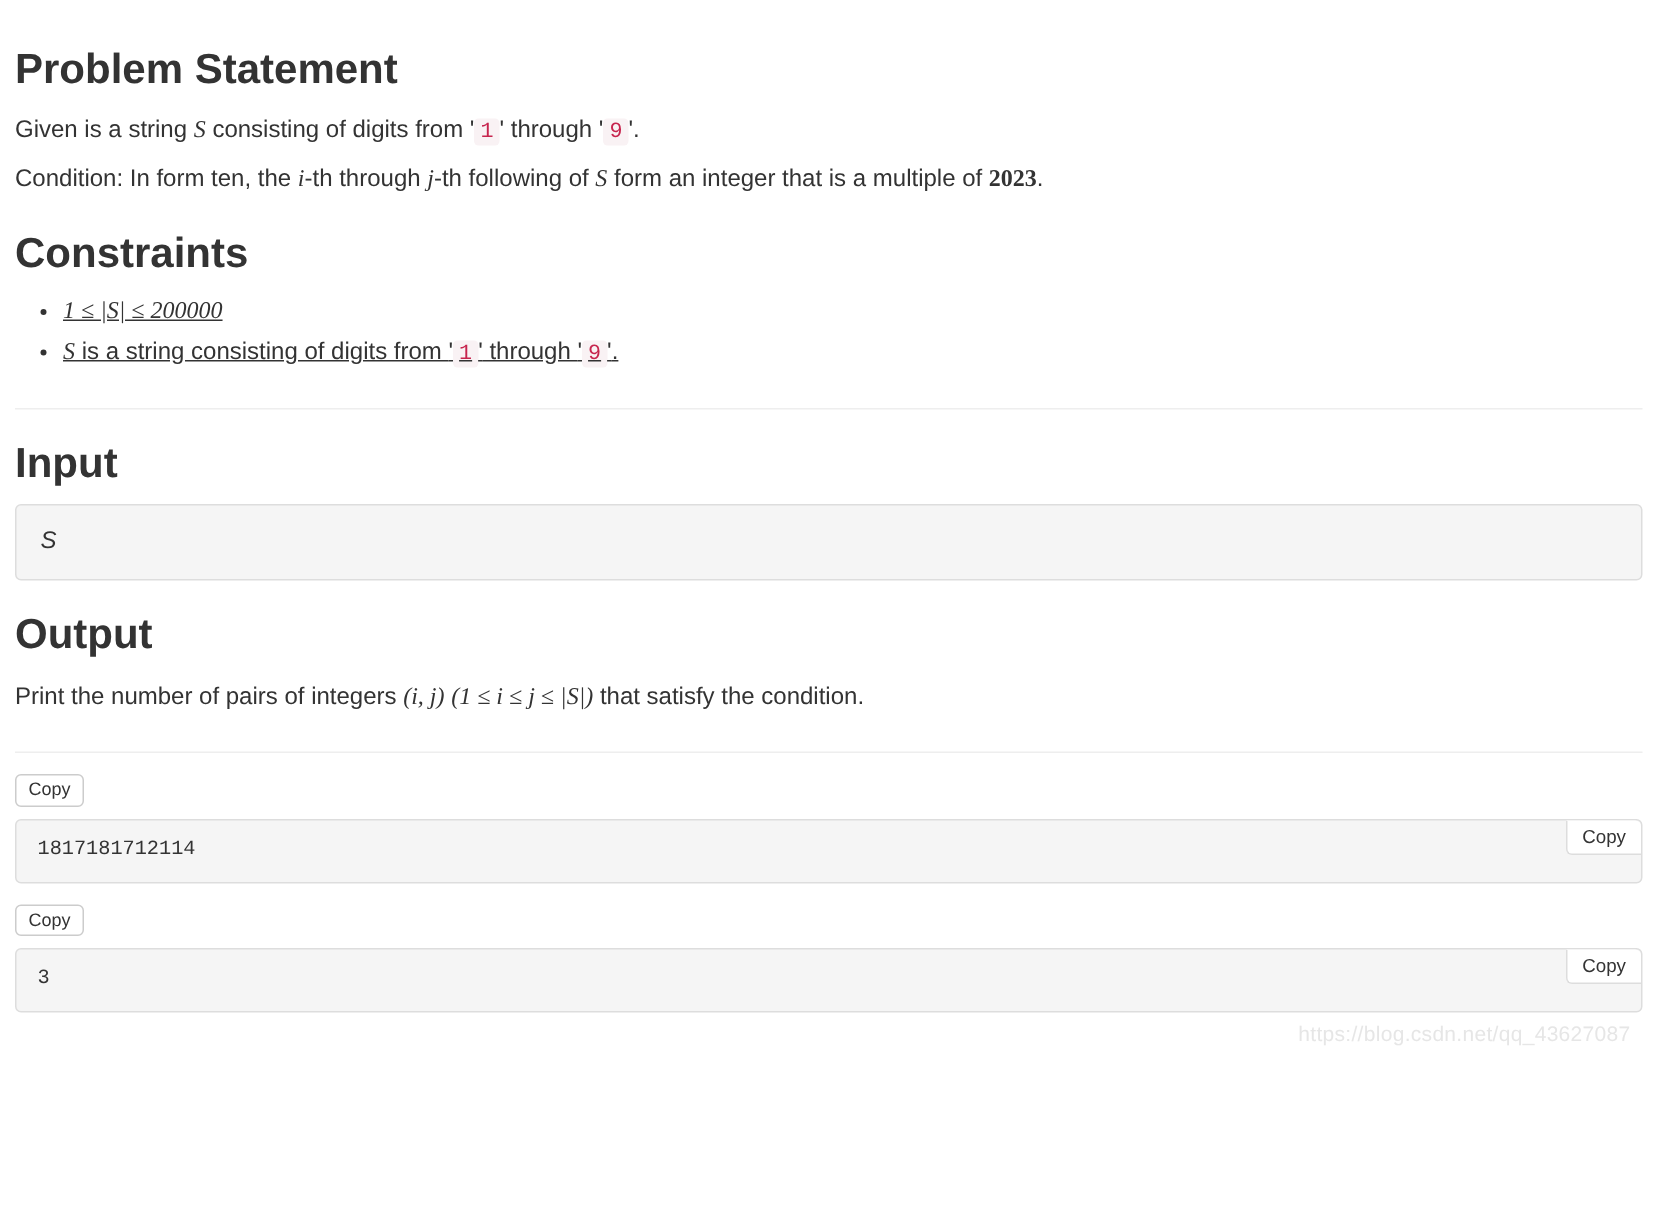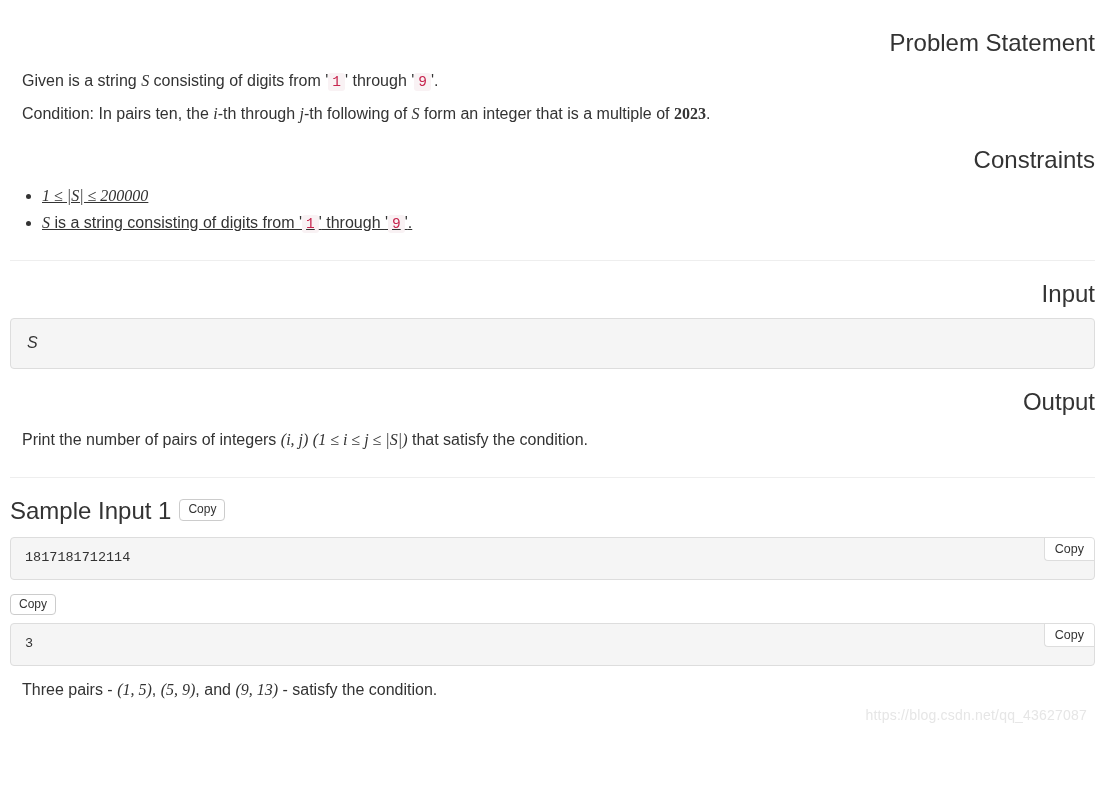--- a/index.html
+++ b/index.html
@@ -7,29 +7,28 @@
     font-family: "Segoe UI", "Helvetica Neue", Arial, sans-serif;
     color: #333;
     background: #fff;
     font-size: 16px;
     line-height: 1.55;
     padding: 10px 10px 20px 10px;
     width: 1105px;
     position: relative;
   }
   h2 {
-    font-size: 24px;
-    font-weight: 400;
+    font-size: 28px;
+    font-weight: 700;
     color: #333;
     margin-top: 14px;
     margin-bottom: 6px;
-    text-align: right;
   }
   .section { margin-bottom: 10px; }
-  p { margin: 8px 12px; }
+  p { margin: 8px 0; }
   ul { padding-left: 32px; margin: 4px 0 10px 0; }
   li { margin: 2px 0; text-decoration: underline; }
   hr {
     border: none;
     border-top: 1px solid #eee;
     margin: 24px 0 10px 0;
   }
   .h2-row { display: flex; align-items: center; gap: 8px; margin-top: 14px; margin-bottom: 8px; }
   .h2-row h2 { margin: 0; }
   .mini-btn {
@@ -94,21 +93,21 @@
 </style>
 </head>
 <body>
 
 <div class="section">
   <h2>Problem Statement</h2>
   <p>
     <span>Given is a string </span><span class="math">S</span><span> consisting of digits from </span>'<code class="digit">1</code>'<span> through </span>'<code class="digit">9</code>'<span>.</span>
   </p>
   <p>
-    <span>Condition: In pairs ten, the </span><span class="math">i</span><span>-th through </span><span class="math">j</span><span>-th following of </span><span class="math">S</span><span> form an integer that is a multiple of </span><span class="math" style="font-weight:600;font-style:normal">2023</span><span>.</span>
+    <span>Condition: In form ten, the </span><span class="math">i</span><span>-th through </span><span class="math">j</span><span>-th following of </span><span class="math">S</span><span> form an integer that is a multiple of </span><span class="math" style="font-weight:600;font-style:normal">2023</span><span>.</span>
   </p>
 </div>
 
 <div class="section">
   <h2>Constraints</h2>
   <ul>
     <li><span class="math" style="font-weight:500">1 ≤ |S| ≤ 200000</span></li>
     <li>
       <span class="math">S</span><span> is a string consisting of digits from </span>'<code class="digit">1</code>'<span> through </span>'<code class="digit">9</code>'<span>.</span>
     </li>
@@ -128,35 +127,31 @@
   <h2>Output</h2>
   <p>
     <span>Print the number of pairs of integers </span><span class="math">(i, j)</span><span> </span><span class="math">(1 ≤ i ≤ j ≤ |S|)</span><span> that satisfy the condition.</span>
   </p>
 </div>
 
 <hr>
 
 <div class="section">
   <div class="h2-row">
-    <h2>Sample Input 1</h2>
     <button class="mini-btn">Copy</button>
   </div>
   <div class="pre-box">
     <button class="copy-inset">Copy</button>
     <span>1817181712114</span>
   </div>
 </div>
 
 <div class="section">
   <div class="h2-row">
     <button class="mini-btn">Copy</button>
   </div>
   <div class="pre-box">
     <button class="copy-inset">Copy</button>
     <span>3</span>
   </div>
-  <p>
-    <span>Three pairs - </span><span class="math" style="font-weight:500">(1, 5)</span><span>, </span><span class="math" style="font-weight:500">(5, 9)</span><span>, and </span><span class="math" style="font-weight:500">(9, 13)</span><span> - satisfy the condition.</span>
-  </p>
 </div>
 
 <div class="watermark">https://blog.csdn.net/qq_43627087</div>
 
 </body></html>

